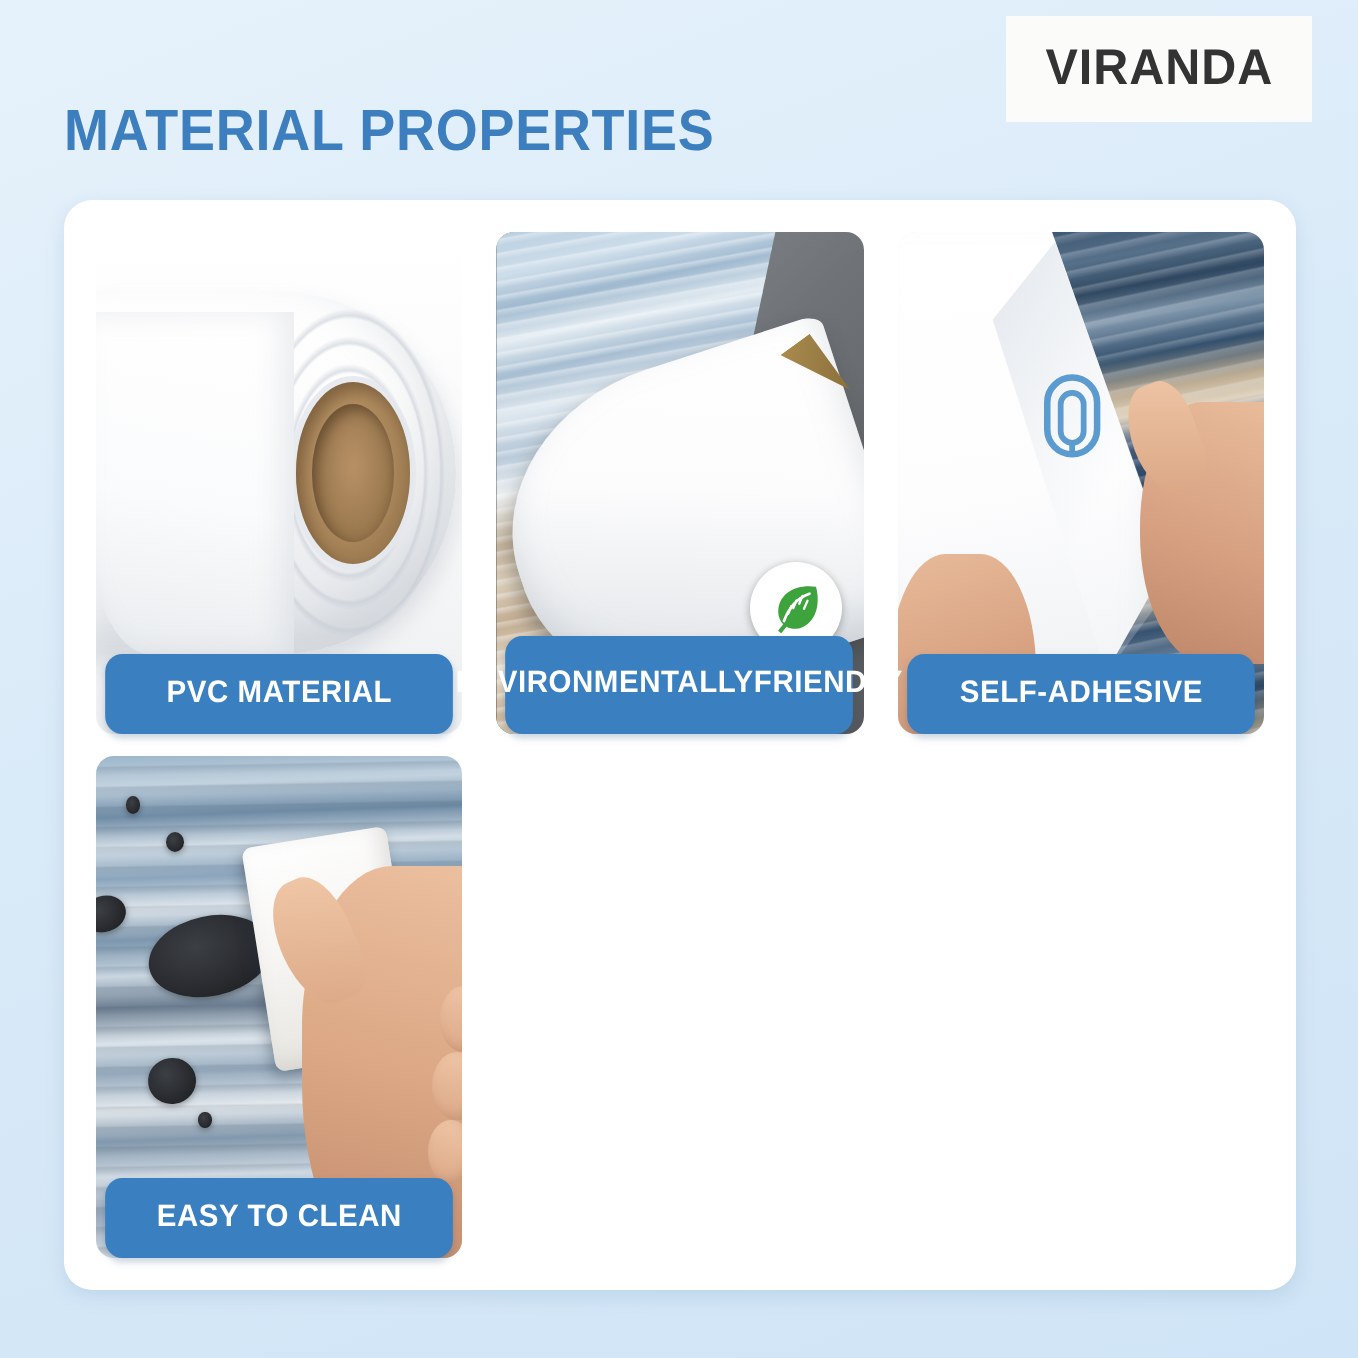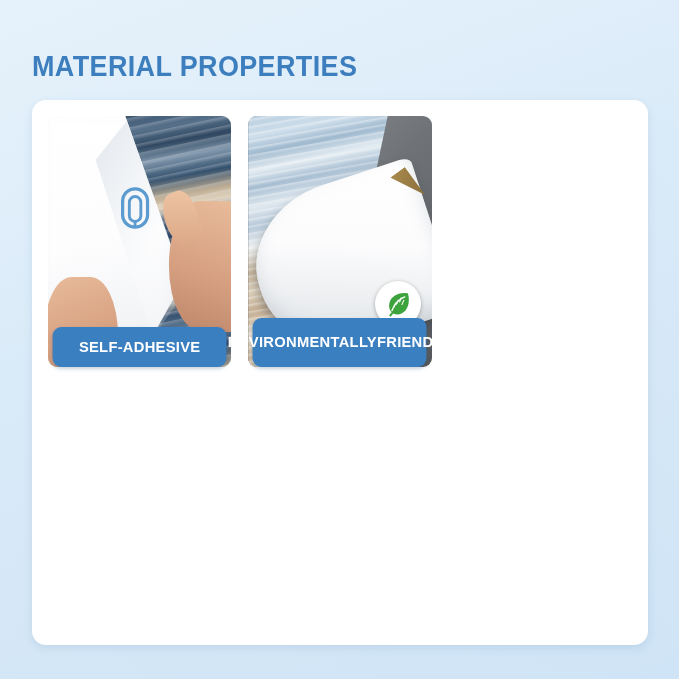--- a/index.html
+++ b/index.html
@@ -566,50 +566,42 @@
     height: 1.6%;
     background: #9aa0a5;
     border-radius: 1px;
   }
 </style>
 </head>
 <body>
 
 <div class="page">
 
+  <div class="brand-box">
+    <span class="brand-text">VIRANDA</span>
+  </div>
 
   <div class="heading">MATERIAL PROPERTIES</div>
 
   <div class="card">
     <div class="grid">
 
-
       <div class="tile">
         <div class="tile-img">
-          <div class="sa-bg"></div>
-          <div class="sa-water">
-            <div class="sa-water-tex"></div>
+          <div class="pvc-bg"></div>
+          <div class="pvc-shadow"></div>
+          <div class="pvc-roll">
+            <div class="pvc-rings"></div>
+            <div class="pvc-core-outer">
+              <div class="pvc-core-inner"></div>
+            </div>
           </div>
-          <div class="sa-sheet"></div>
-          <div class="sa-fold"></div>
-          <div class="sa-clip">
-            <svg width="46" height="46" viewBox="0 0 48 48" aria-hidden="true">
-              <rect x="9" y="5" width="26" height="40" rx="13" fill="none" stroke="#5b9bd0" stroke-width="3.4"></rect>
-              <rect x="16" y="13" width="12" height="26" rx="6" fill="none" stroke="#5b9bd0" stroke-width="3.0"></rect>
-              <path d="M22 39 L22 44" stroke="#5b9bd0" stroke-width="3.0" stroke-linecap="round"></path>
-            </svg>
-          </div>
-          <div class="sa-hand-r"></div>
-          <div class="sa-thumb"></div>
-          <div class="sa-hand-l"></div>
-          <div class="sa-finger-1"></div>
-          <div class="sa-finger-2"></div>
-          <div class="sa-finger-3"></div>
+          <div class="pvc-sheet"></div>
         </div>
-        <div class="label">SELF-ADHESIVE</div>
+        <div class="label">PVC MATERIAL</div>
       </div>
 
       <div class="tile">
         <div class="tile-img">
           <div class="eco-bg"></div>
           <div class="eco-beach">
             <div class="eco-streaks"></div>
             <div class="eco-pier-top"></div>
             <div class="eco-pier-a"></div>
             <div class="eco-pier-b"></div>
@@ -625,18 +617,64 @@
             <path d="M14.6 7.2l-1.3 3.1M16.6 9.1l-1.4 3.2M12.2 9.0l-1.3 3.1M10.1 11.3l-1.2 3.0" stroke="#ffffff" stroke-width="0.9" stroke-linecap="round"></path>
           </svg>
         </div>
         <div class="label two-line">
             <span>ENVIRONMENTALLY</span>
             <br>
             <span>FRIENDLY</span>
           </div>
       </div>
 
-
+      <div class="tile">
+        <div class="tile-img">
+          <div class="sa-bg"></div>
+          <div class="sa-water">
+            <div class="sa-water-tex"></div>
+          </div>
+          <div class="sa-sheet"></div>
+          <div class="sa-fold"></div>
+          <div class="sa-clip">
+            <svg width="46" height="46" viewBox="0 0 48 48" aria-hidden="true">
+              <rect x="9" y="5" width="26" height="40" rx="13" fill="none" stroke="#5b9bd0" stroke-width="3.4"></rect>
+              <rect x="16" y="13" width="12" height="26" rx="6" fill="none" stroke="#5b9bd0" stroke-width="3.0"></rect>
+              <path d="M22 39 L22 44" stroke="#5b9bd0" stroke-width="3.0" stroke-linecap="round"></path>
+            </svg>
+          </div>
+          <div class="sa-hand-r"></div>
+          <div class="sa-thumb"></div>
+          <div class="sa-hand-l"></div>
+          <div class="sa-finger-1"></div>
+          <div class="sa-finger-2"></div>
+          <div class="sa-finger-3"></div>
+        </div>
+        <div class="label">SELF-ADHESIVE</div>
+      </div>
+
+
+      <div class="tile">
+        <div class="tile-img">
+          <div class="ec-bg"></div>
+          <div class="ec-grain"></div>
+          <div class="stain" style="left:14%;top:32%;width:34%;height:16%;transform:rotate(-12deg);"></div>
+          <div class="stain" style="left:14%;top:60%;width:13%;height:9%;transform:rotate(-8deg);"></div>
+          <div class="stain" style="left:41%;top:19%;width:6%;height:5%;"></div>
+          <div class="stain" style="left:19%;top:15%;width:5%;height:4%;"></div>
+          <div class="stain" style="left:8%;top:8%;width:4%;height:3.5%;"></div>
+          <div class="stain" style="left:28%;top:71%;width:3.5%;height:3%;"></div>
+          <div class="stain" style="left:-4%;top:28%;width:12%;height:7%;transform:rotate(-18deg);"></div>
+          <div class="ec-cloth"></div>
+          <div class="ec-hand">
+            <div class="ec-knuckle-1"></div>
+            <div class="ec-knuckle-2"></div>
+            <div class="ec-knuckle-3"></div>
+          </div>
+          <div class="ec-thumb"></div>
+        </div>
+        <div class="label">EASY TO CLEAN</div>
+      </div>
 
 
     </div>
   </div>
 </div>
 
 </body></html>

